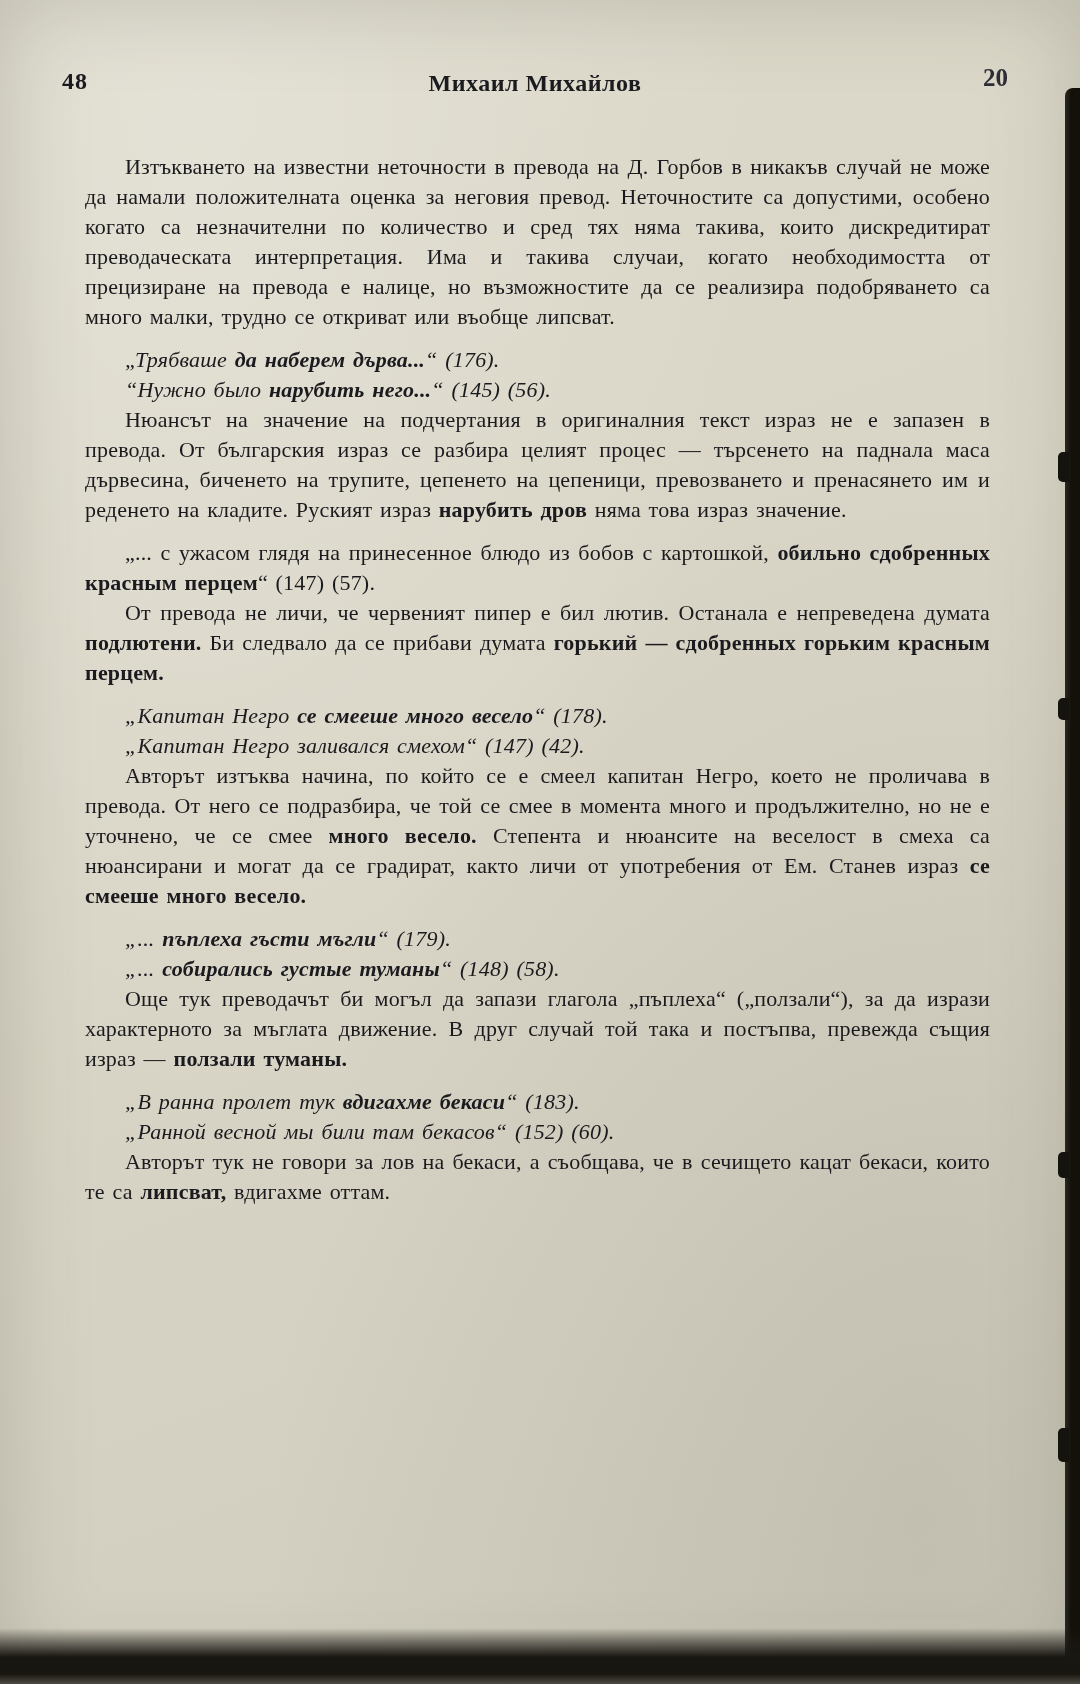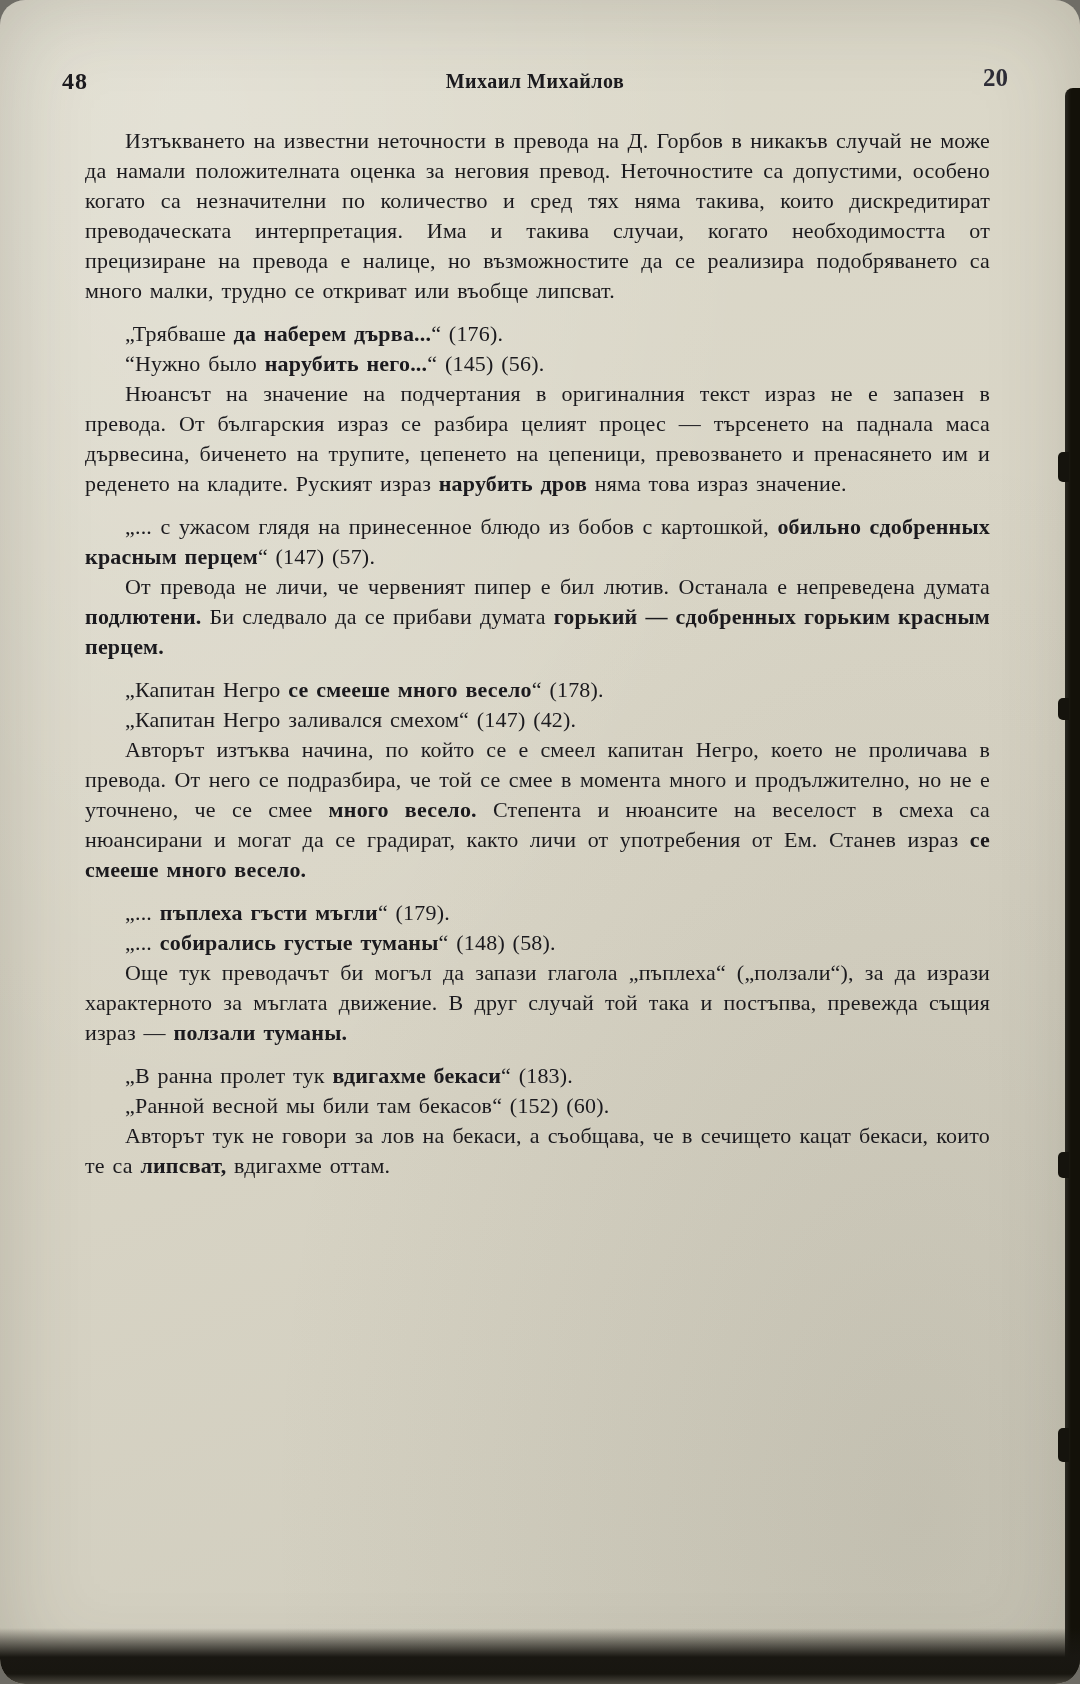--- a/index.html
+++ b/index.html
@@ -11,41 +11,40 @@
     height: 1684px;
     margin: 0 auto;
     overflow: hidden;
     background:
       radial-gradient(ellipse at 18% 8%, rgba(255,255,255,0.22), rgba(255,255,255,0) 45%),
       radial-gradient(ellipse at 85% 90%, rgba(90,85,70,0.12), rgba(90,85,70,0) 50%),
       linear-gradient(160deg, #dddacb 0%, #d8d4c5 55%, #cfccbd 100%);
     box-shadow: inset 0 0 90px rgba(70,64,50,0.22);
     font-family: "Liberation Serif", "DejaVu Serif", serif;
     color: #1b1a1e;
-    border-radius: 25px;
   }
 
   
   .header { position: absolute; top: 68px; left: 62px; right: 72px; height: 32px; }
   .h-left   { position: absolute; left: 0; top: 0; font-size: 24px; font-weight: 700; letter-spacing: 1px; }
-  .h-center { position: absolute; left: 0; right: 0; top: 2px; text-align: center; font-size: 20px; font-weight: 700; letter-spacing: 0.5px; }
+  .h-center { position: absolute; left: 0; right: 0; top: 2px; text-align: center; font-size: 24px; font-weight: 700; letter-spacing: 0.5px; }
   .h-right  { position: absolute; right: 0; top: -4px; font-size: 25px; font-weight: 700; color: #2d2c36; }
 
   
-  .body { position: absolute; top: 126px; left: 85px; width: 905px; }
+  .body { position: absolute; top: 152px; left: 85px; width: 905px; }
   .body p {
     margin: 0;
     font-size: 22px;
     line-height: 30px;
     letter-spacing: 0.2px;
     word-spacing: 2px;
     text-indent: 40px;
   }
   .body p.para  { text-align: justify; }
-  .body p.quote { text-align: left; }
+  .body p.quote { text-align: left; font-style: italic; }
   .body .gap { height: 13px; }
   .body span.bold { font-weight: 700; }
 
   
   .edge-right {
     position: absolute;
     top: 88px; right: 0; bottom: 0;
     width: 15px;
     background: linear-gradient(90deg, #2a2822 0%, #131109 40%);
     border-radius: 8px 0 0 0;

